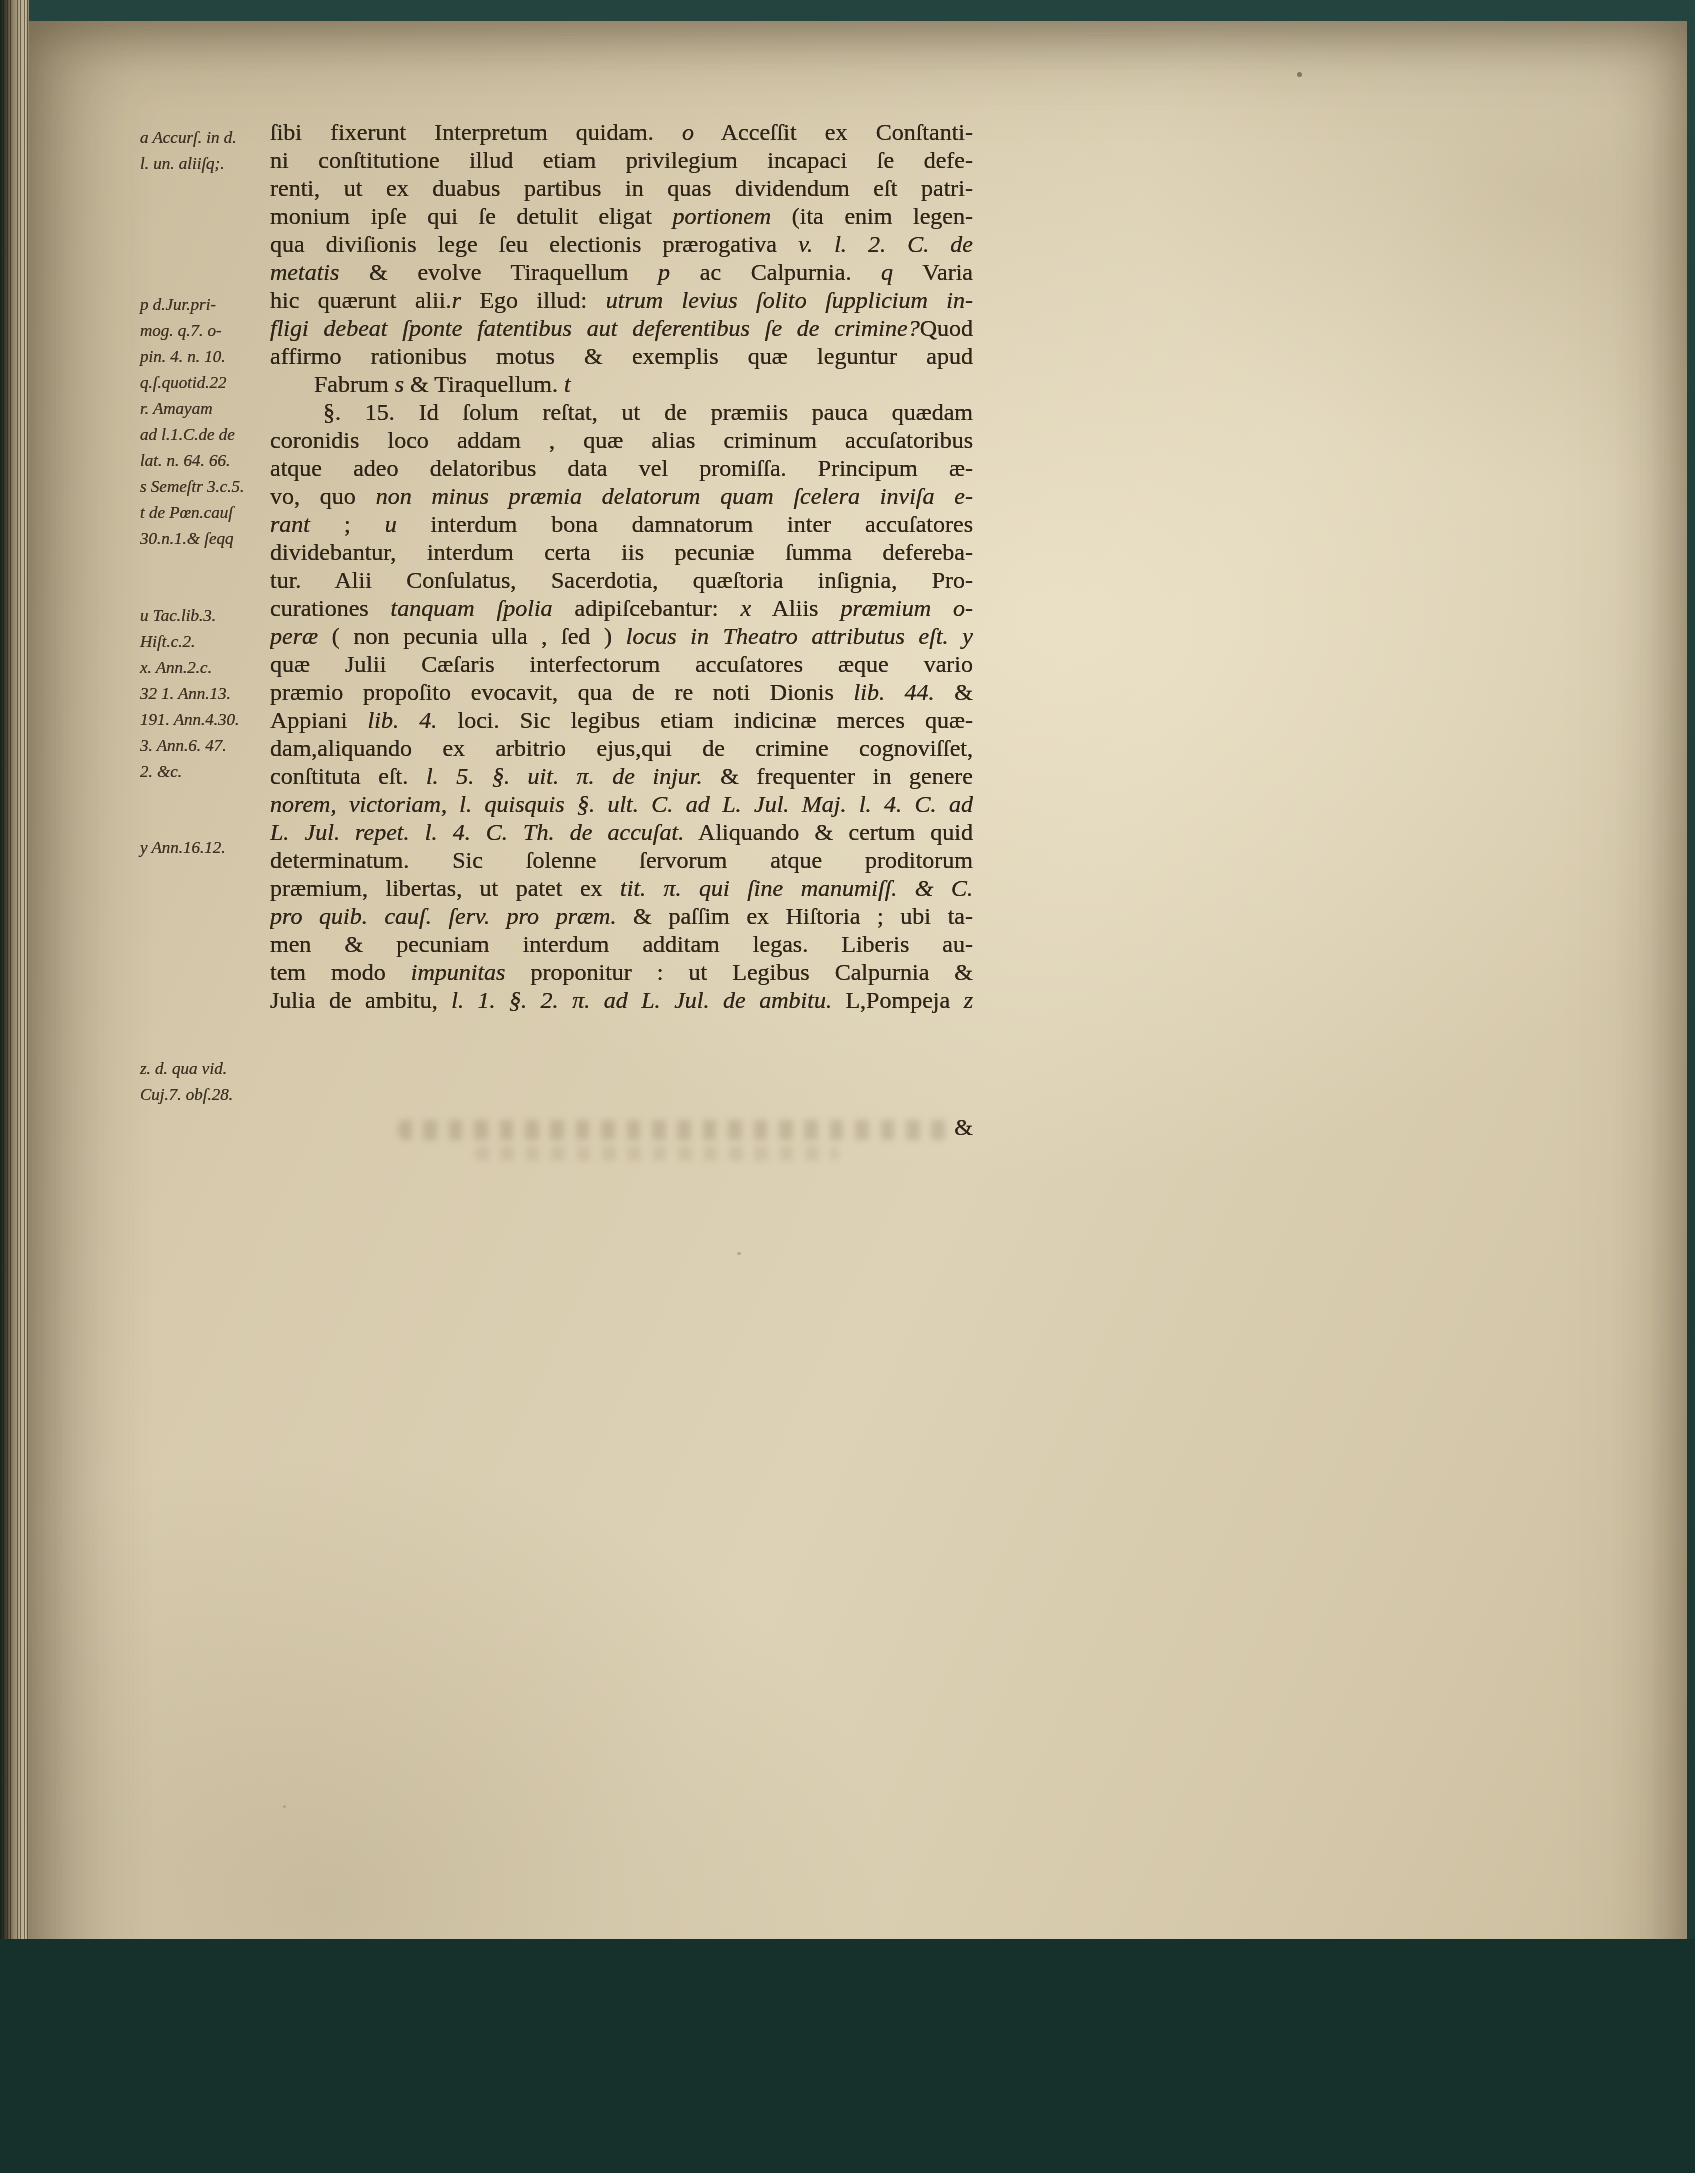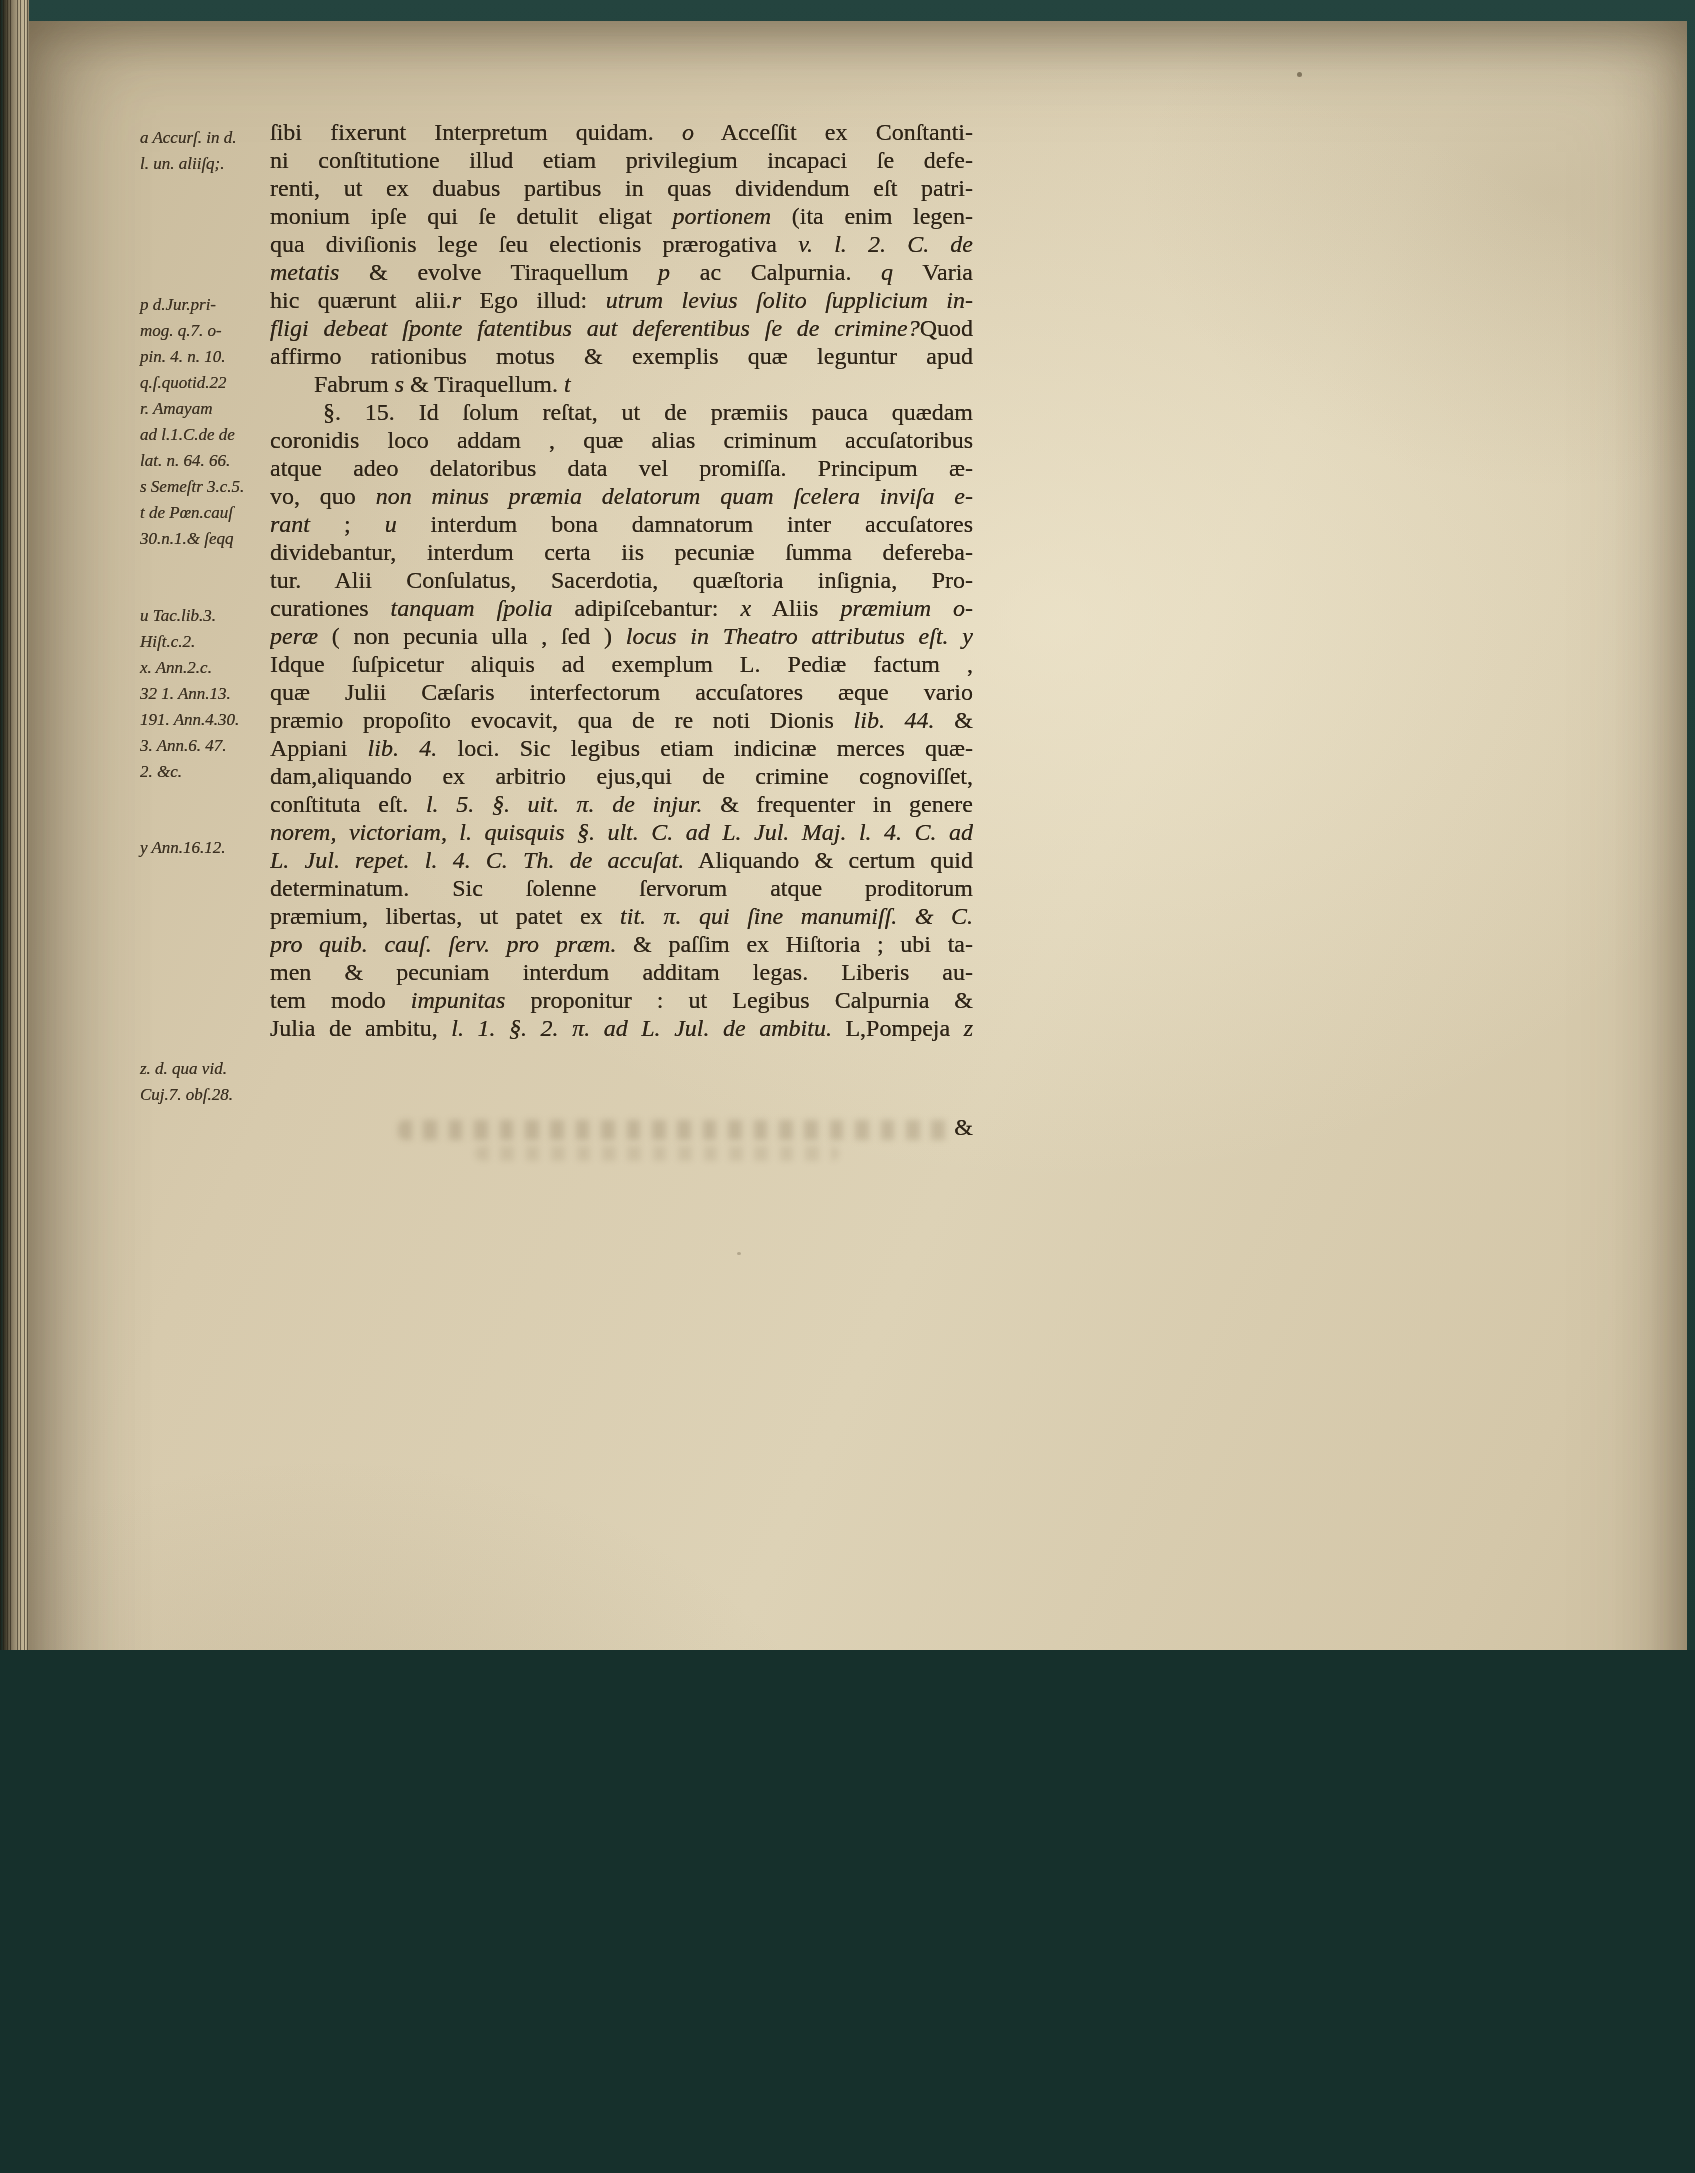--- a/index.html
+++ b/index.html
@@ -1,16 +1,16 @@
 <!DOCTYPE html>
 <html style="font-size:13.6px"><head>
 <meta charset="utf-8">
 <style>
   html,body{margin:0;padding:0;background:#16302c;}
-  #screen{position:relative;width:1695px;height:1650px;overflow:hidden;
+  #screen{position:relative;width:1695px;height:1939px;overflow:hidden;
           background:linear-gradient(180deg,#24443f 0%,#203d38 40%,#1c3833 100%);
           font-family:"Liberation Serif","DejaVu Serif",serif;}
   
   .binding{position:absolute;left:0;top:0;width:29px;height:2174px;
     background:
       repeating-linear-gradient(90deg, rgba(35,28,18,.55) 0 0.8px, rgba(0,0,0,0) 0.8px 3.4px),
       linear-gradient(90deg,#0f2522 0%, #3d3829 18%, #8d8168 45%, #b9ac8e 70%, #c7ba9b 88%, #8d8168 100%);}
   
   .page{position:absolute;left:29px;top:21px;width:1658px;height:2138px;
     background:
@@ -106,21 +106,20 @@
       <div class="line left"><span>Fabrum </span><span class="it">s</span><span> &amp; Tiraquellum. </span><span class="it">t</span></div>
       <div class="line indent"><span>§. 15.    Id ſolum reſtat, ut de præmiis pauca quædam</span></div>
       <div class="line"><span>coronidis loco addam , quæ alias criminum accuſatoribus</span></div>
       <div class="line"><span>atque adeo delatoribus data vel promiſſa.   Principum æ-</span></div>
       <div class="line"><span>vo, quo </span><span class="it">non minus præmia delatorum quam ſcelera inviſa e-</span></div>
       <div class="line"><span class="it">rant </span><span>; </span><span class="it">u</span><span> interdum bona damnatorum inter accuſatores</span></div>
       <div class="line"><span>dividebantur, interdum certa iis pecuniæ ſumma defereba-</span></div>
       <div class="line"><span>tur.   Alii Conſulatus, Sacerdotia, quæſtoria inſignia, Pro-</span></div>
       <div class="line"><span>curationes </span><span class="it">tanquam ſpolia</span><span> adipiſcebantur: </span><span class="it">x</span><span> Aliis </span><span class="it">præmium o-</span></div>
       <div class="line"><span class="it">peræ</span><span> ( non pecunia ulla , ſed ) </span><span class="it">locus in Theatro attributus eſt.</span><span class="it"> y</span></div>
-      <div class="line"><span>Idque ſuſpicetur aliquis ad exemplum L. Pediæ factum ,</span></div>
       <div class="line"><span>quæ Julii Cæſaris interfectorum accuſatores æque vario</span></div>
       <div class="line"><span>præmio propoſito evocavit, qua de re noti Dionis </span><span class="it">lib. 44.</span><span> &amp;</span></div>
       <div class="line"><span>Appiani </span><span class="it">lib. 4.</span><span> loci.  Sic legibus etiam indicinæ merces quæ-</span></div>
       <div class="line"><span>dam,aliquando ex arbitrio ejus,qui de crimine cognoviſſet,</span></div>
       <div class="line"><span>conſtituta eſt. </span><span class="it">l. 5. §. uit. π. de injur.</span><span> &amp; frequenter in genere</span></div>
       <div class="line"><span class="it">norem, victoriam, l. quisquis §. ult. C. ad L. Jul. Maj. l. 4. C. ad</span></div>
       <div class="line"><span class="it">L. Jul. repet. l. 4. C. Th. de accuſat.</span><span> Aliquando &amp; certum quid</span></div>
       <div class="line"><span>determinatum.   Sic ſolenne ſervorum atque proditorum</span></div>
       <div class="line"><span>præmium, libertas, ut patet ex </span><span class="it">tit. π. qui ſine manumiſſ. &amp; C.</span></div>
       <div class="line"><span class="it">pro quib. cauſ. ſerv. pro præm.</span><span> &amp; paſſim ex Hiſtoria ; ubi ta-</span></div>

